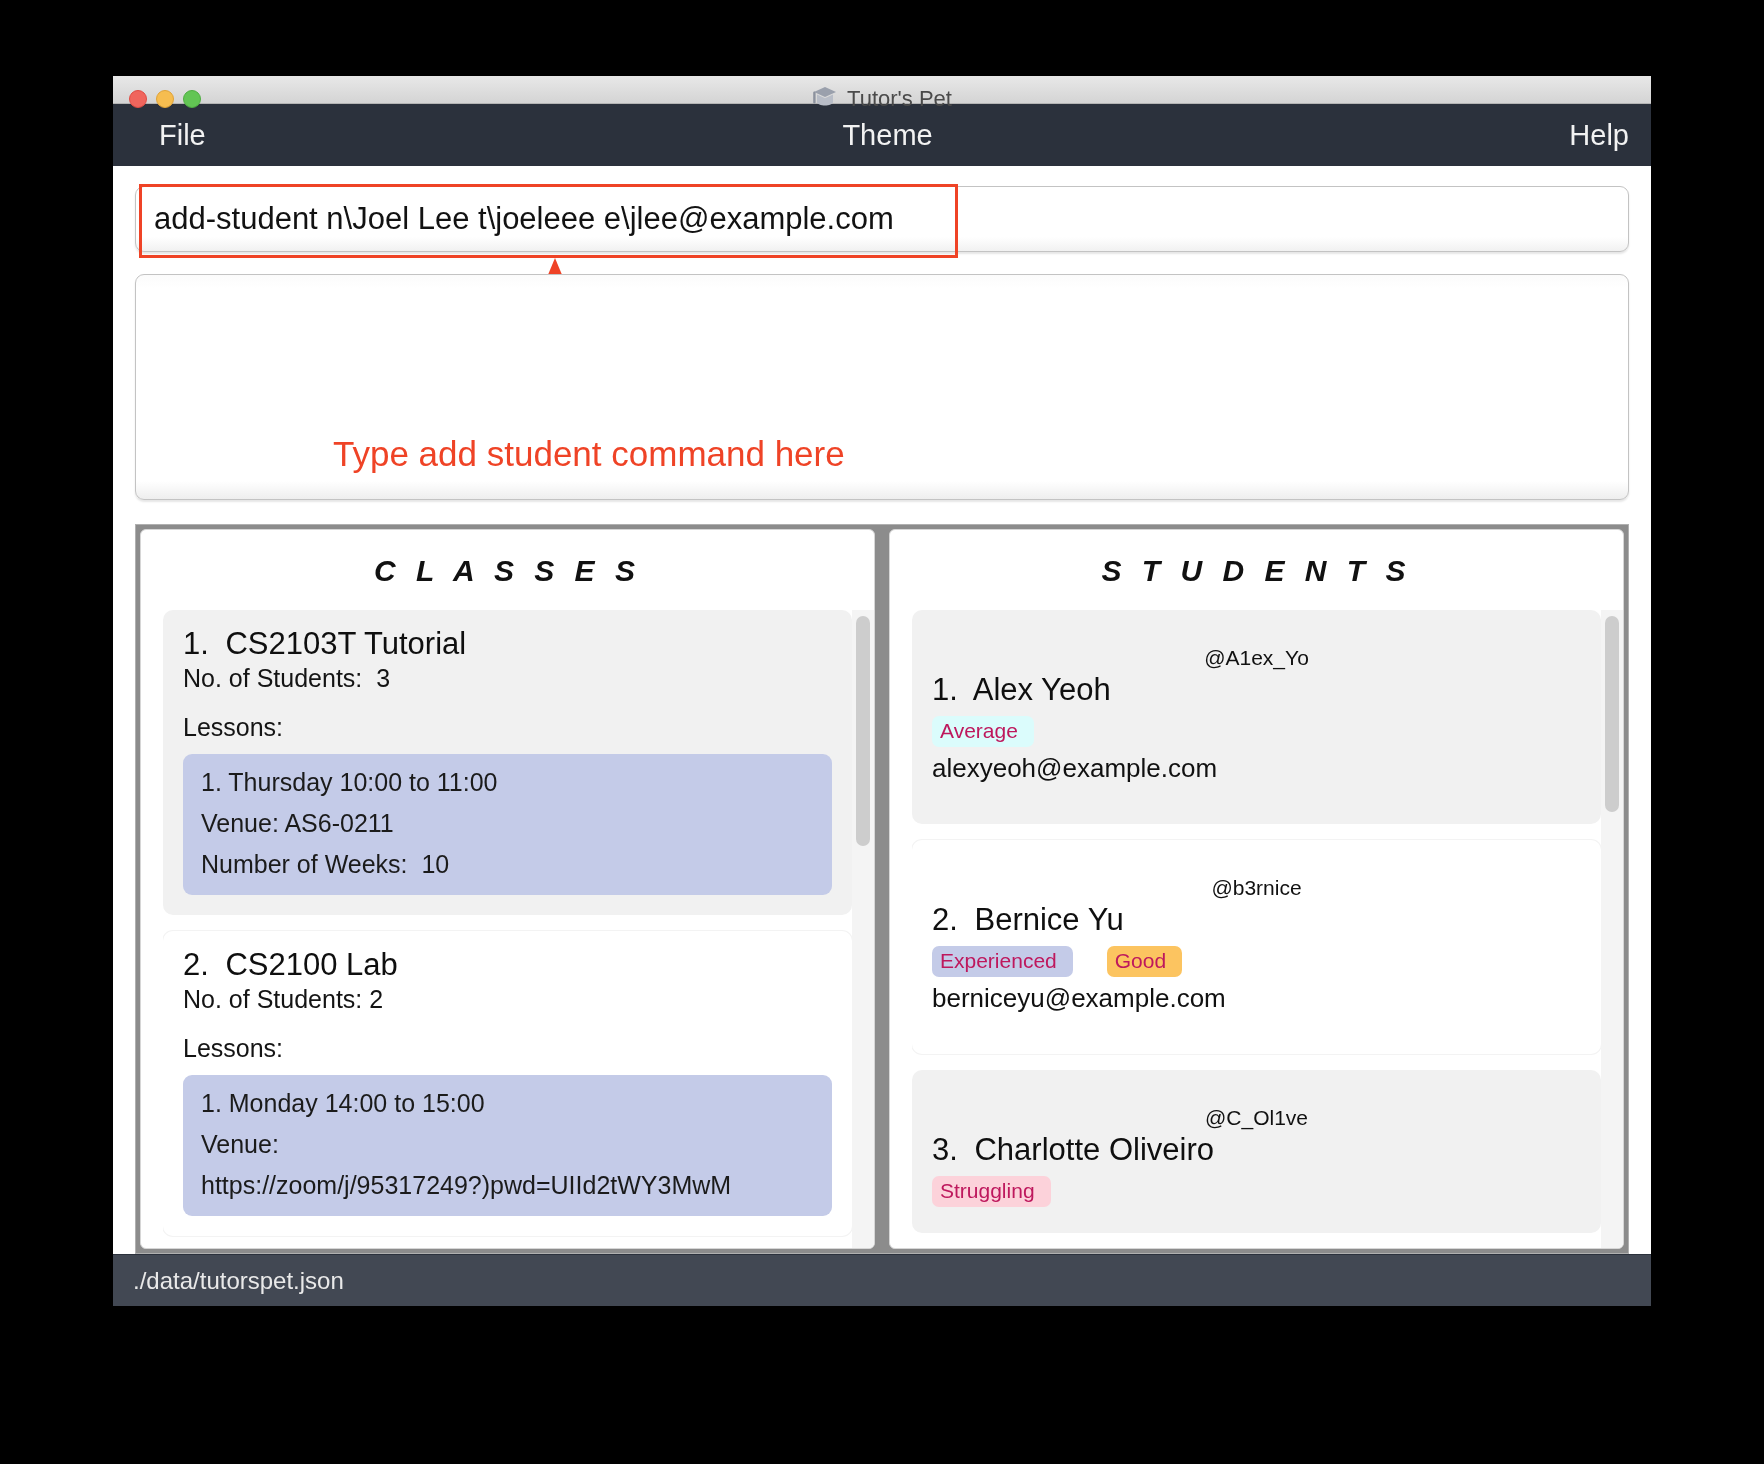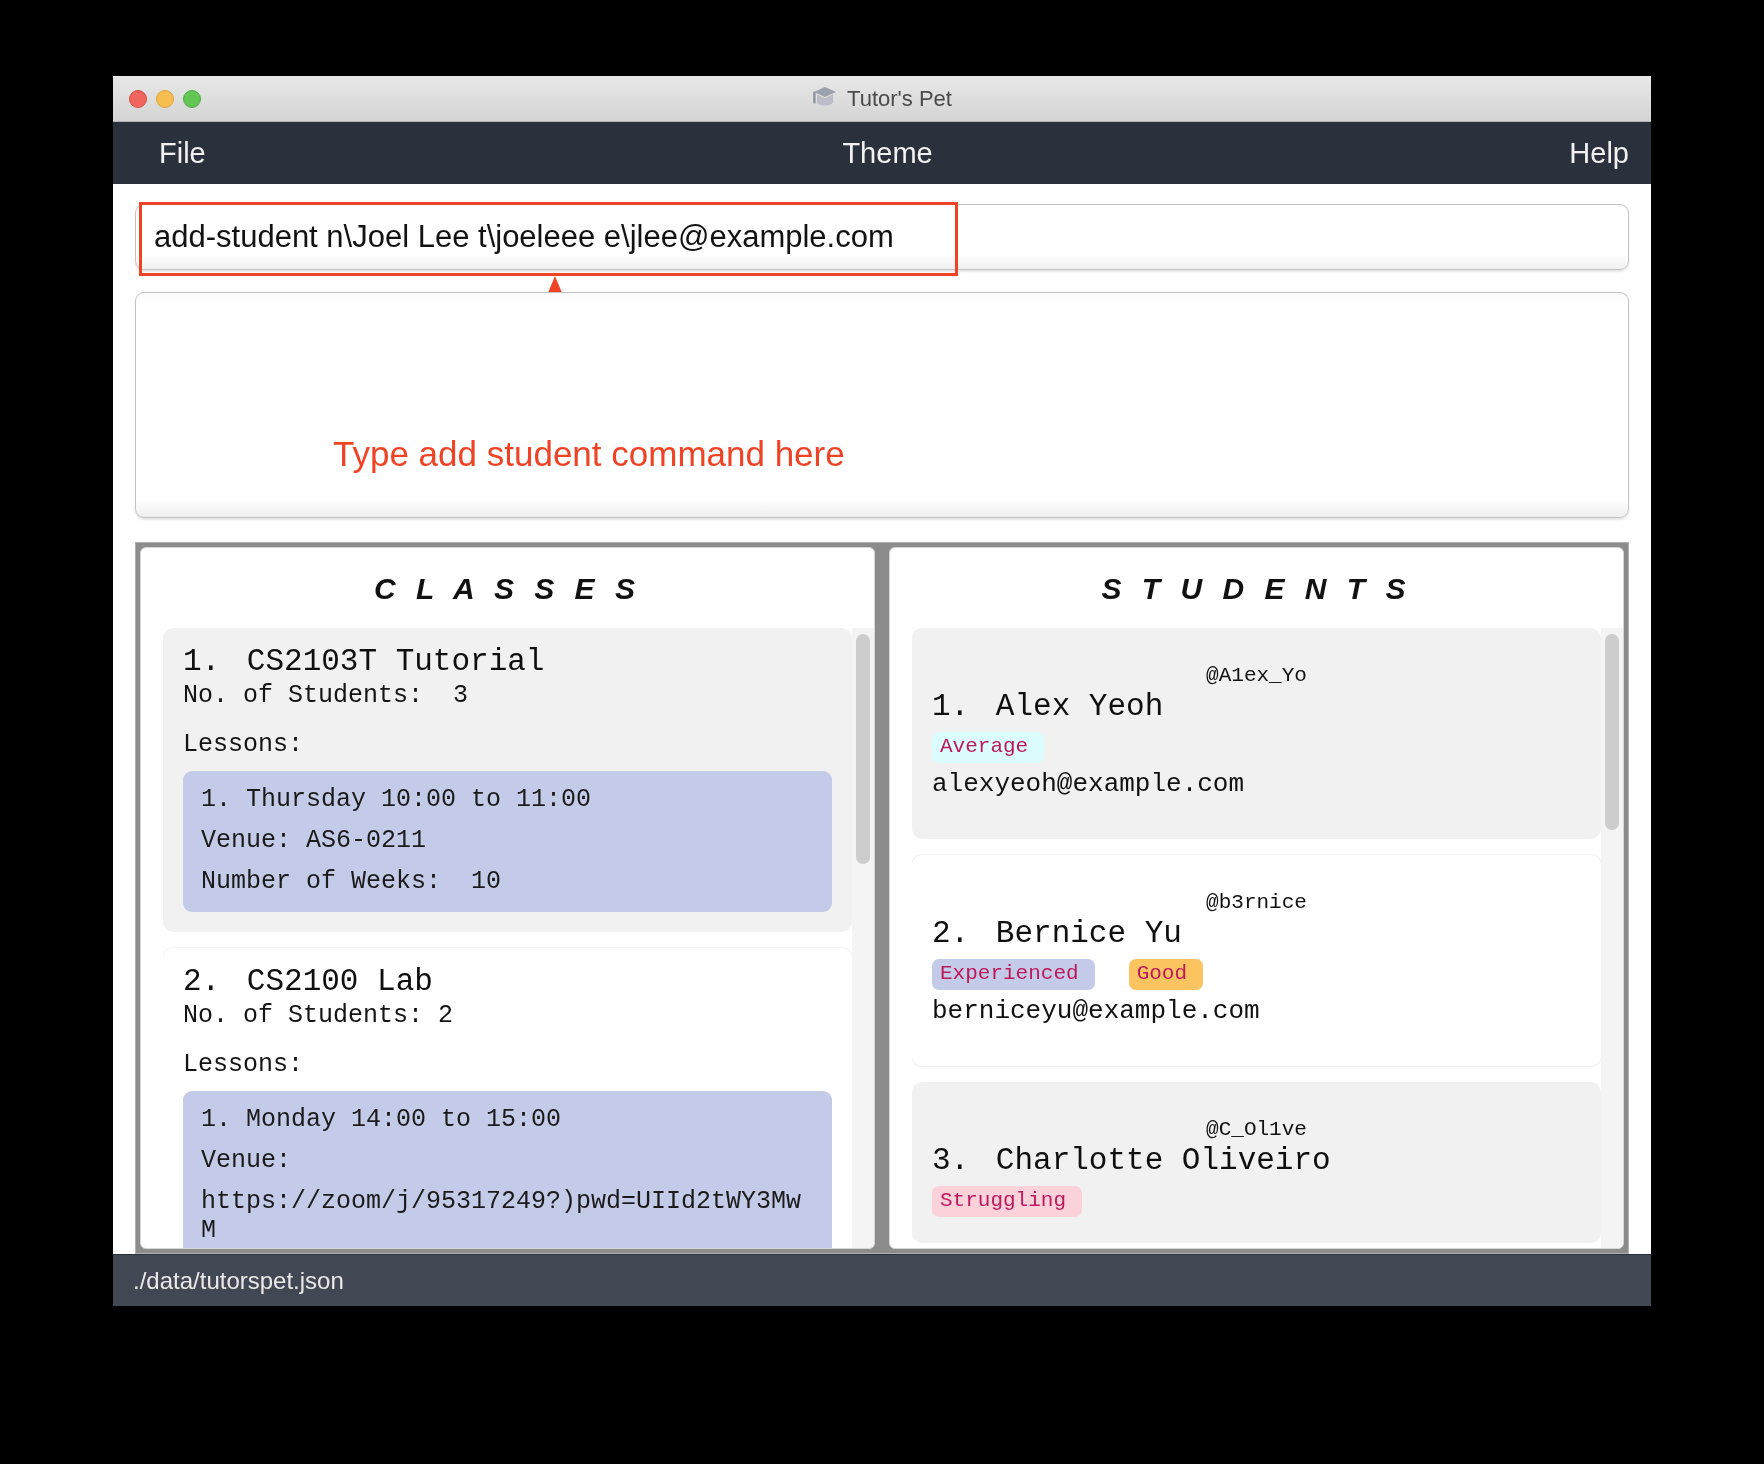--- a/index.html
+++ b/index.html
@@ -16,21 +16,21 @@
     left: 113px; top: 76px;
     width: 1538px; height: 1230px;
     background: #ffffff;
     display: flex;
     flex-direction: column;
     box-shadow: 0 2px 14px rgba(0,0,0,0.5);
   }
 
   
   #titlebar {
-    height: 46px;
+    height: 28px;
     background: linear-gradient(to bottom, #e8e8e8 0%, #d4d4d4 100%);
     border-bottom: 1px solid #b4b4b4;
     position: relative;
     flex: 0 0 auto;
   }
   .traffic-lights {
     position: absolute;
     left: 16px; top: 0; height: 46px;
     display: flex; align-items: center; gap: 9px;
   }
@@ -166,21 +166,20 @@
     position: relative;
     display: flex;
     min-height: 0;
     padding: 0 0 0 22px;
     overflow: hidden;
   }
   .list-col {
     flex: 1 1 auto;
     min-width: 0;
     overflow: hidden;
-    font-family: Liberation Mono, monospace;
   }
   .scroll-track {
     width: 22px;
     flex: 0 0 auto;
     background: #f4f4f4;
     display: flex;
     justify-content: center;
     padding-top: 6px;
   }
   .scroll-thumb {

